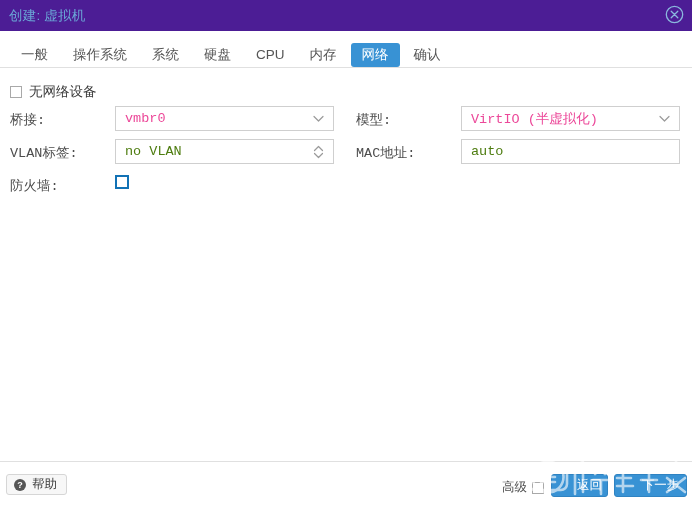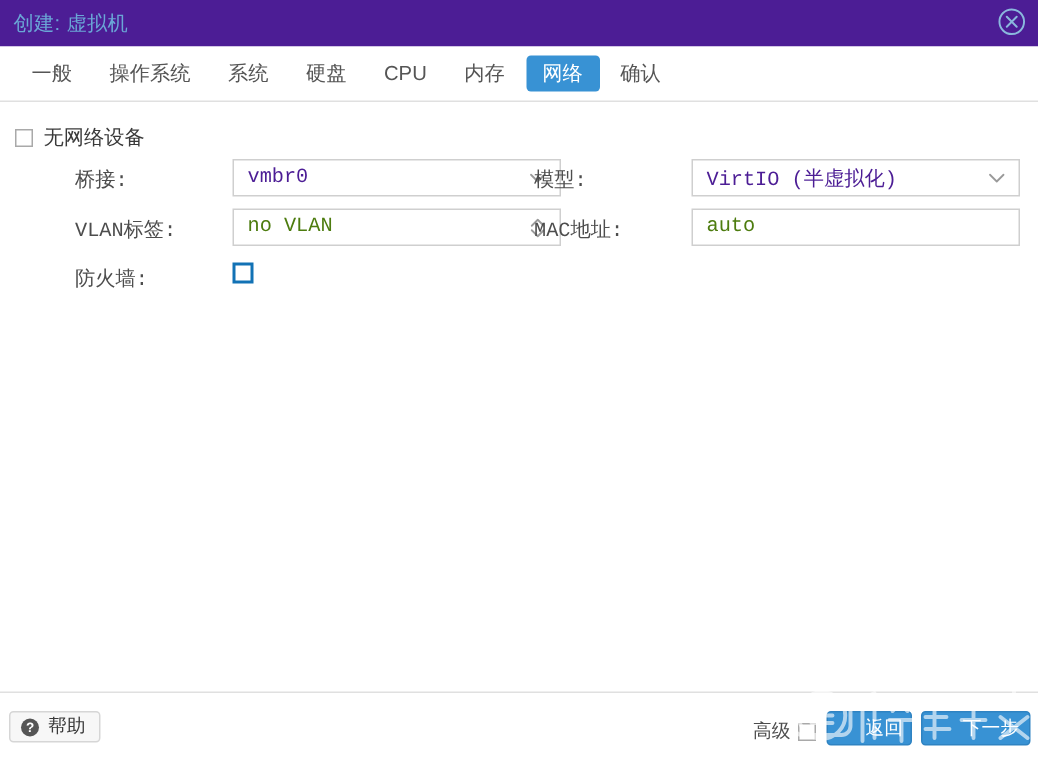--- a/index.html
+++ b/index.html
@@ -43,21 +43,21 @@
   .close-btn svg { display: block; }
 
   
   .tabbar {
     position: absolute;
     left: 0; top: 31px;
     width: 692px; height: 37px;
     background: #ffffff;
     border-bottom: 1px solid #e0e0e0;
     display: flex;
-    align-items: center;
+    align-items: flex-end;
     padding-left: 10px;
     box-sizing: border-box;
   }
   .tab {
     font-size: 13.5px;
     color: #555555;
     padding: 4px 11px;
     margin-right: 3px;
     border-radius: 3px;
     cursor: pointer;
@@ -102,21 +102,21 @@
     cursor: pointer;
   }
   .nonet-label {
     margin-left: 7px;
     font-size: 13.5px;
     color: #3a3a3a;
     white-space: nowrap;
   }
 
   
-  .col-left  { position: absolute; left: 0;   top: 38px; width: 346px; padding-left: 40px; }
+  .col-left  { position: absolute; left: 0;   top: 38px; width: 346px; }
   .col-right { position: absolute; left: 346px; top: 38px; width: 346px; }
 
   .frow {
     position: relative;
     height: 29px;
     margin-bottom: 4px;
   }
   .flabel {
     position: absolute;
     left: 10px; top: 5px;
@@ -133,21 +133,21 @@
     border: 1px solid #cfcfcf;
     background: #ffffff;
     box-sizing: border-box;
     display: flex;
     align-items: center;
     cursor: text;
   }
   .field .val {
     margin-left: 9px;
     font-size: 13.5px;
-    color: #4c1d95;
+    color: #ec4899;
     white-space: nowrap;
     overflow: hidden;
   }
   .field .val.ph { color: #4d7c0f; }
 
   .arrow {
     position: absolute;
     right: 8px; top: 0; bottom: 0;
     width: 14px;
     display: flex;

